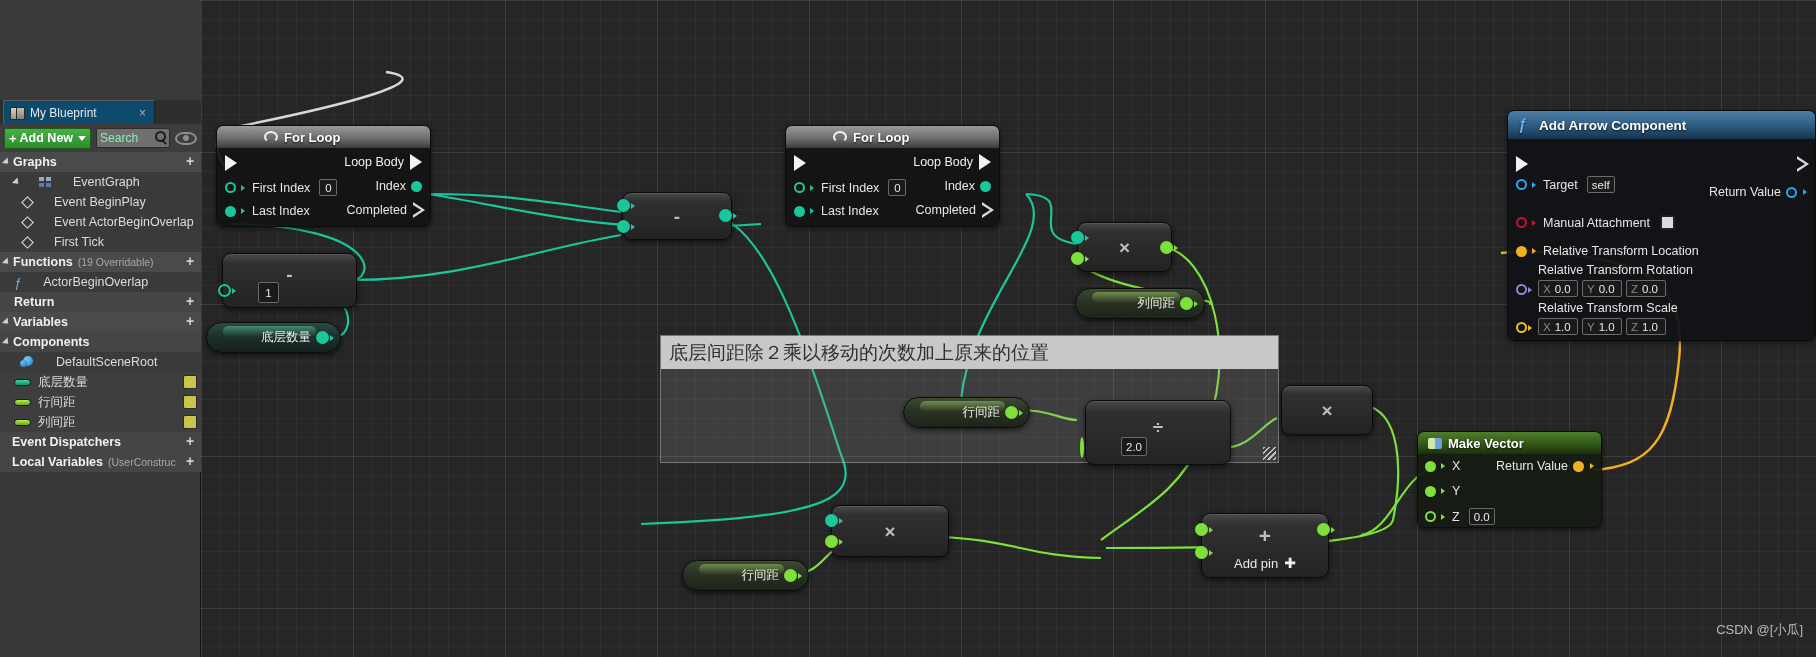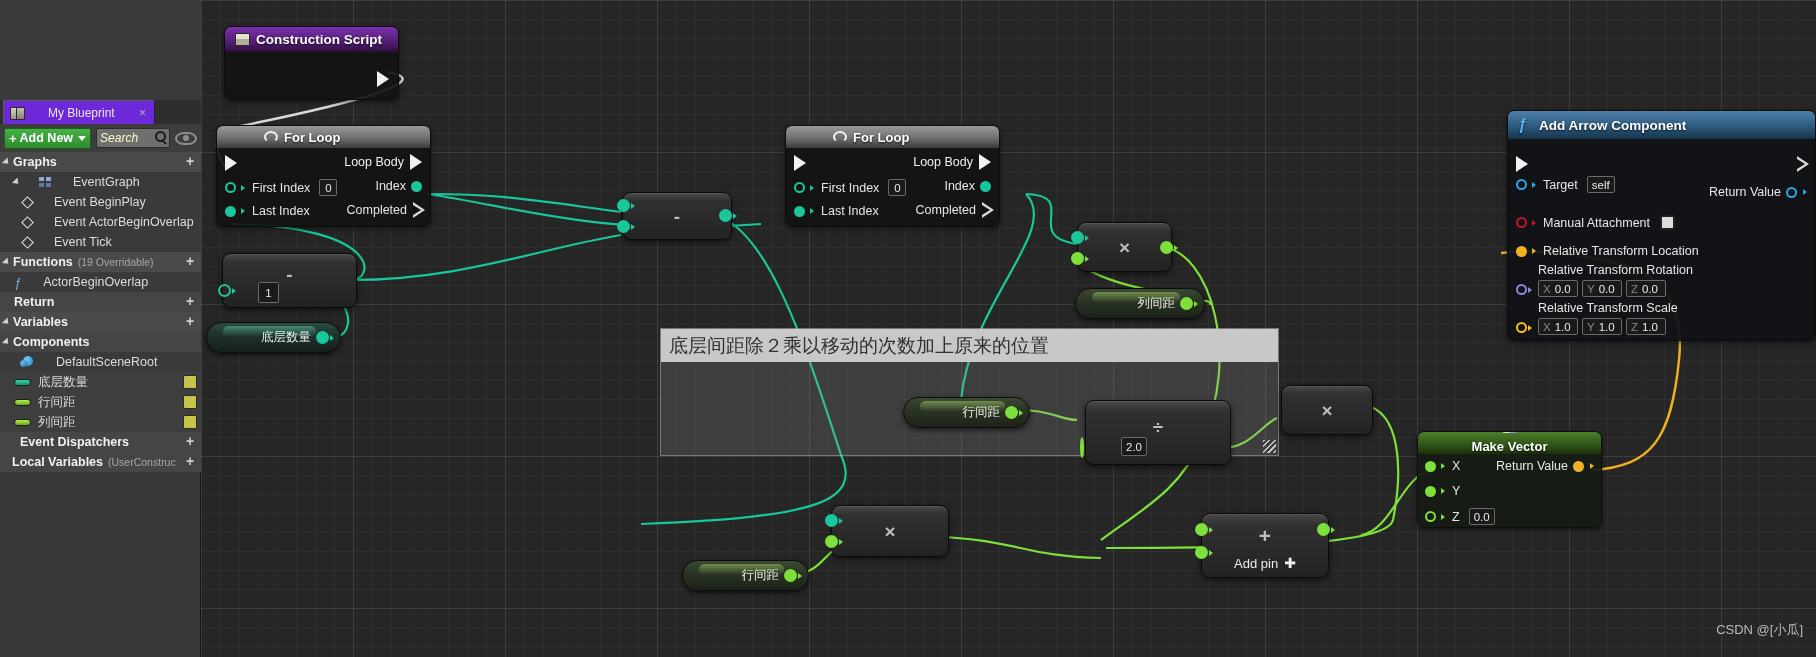--- a/index.html
+++ b/index.html
@@ -22,22 +22,22 @@
   #left-top-blank {
     position: absolute; left: 0; top: 0; width: 201px; height: 100px;
     background: #3a3a3a;
   }
   .tab-bar {
     position: absolute; left: 0; top: 100px; width: 201px; height: 24px;
     background: #2e2e2e;
   }
   .tab {
     position: absolute; left: 3px; top: 0; height: 24px;
-    background: #6d28d9;
-    display: flex; align-items: center; gap: 24px;
+    background: #0c4a6e;
+    display: flex; align-items: center; gap: 6px;
     padding: 0 8px 0 6px;
     border-top: 1px solid #5a5a5a;
     border-left: 1px solid #5a5a5a;
     border-right: 1px solid #222;
     font-size: 12px; color: #e8e8e8;
     min-width: 152px;
   }
   .tab-close { color: #b0b0b0; font-size: 12px; margin-left: auto; }
   .book-icon {
     width: 14px; height: 11px; position: relative; flex: none;
@@ -68,21 +68,21 @@
   .caret-down {
     width: 0; height: 0; border-left: 4px solid transparent;
     border-right: 4px solid transparent; border-top: 5px solid #fff;
     margin-left: 2px;
   }
   .search-box {
     flex: 1; height: 20px; background: #6f6f6f; border: 1px solid #2c2c2c;
     border-radius: 2px; display: flex; align-items: center; padding: 0 3px;
     position: relative;
   }
-  .search-box span.ph { color: #fef9c3; font-size: 12px; font-style: italic; }
+  .search-box span.ph { color: #86efac; font-size: 12px; }
   .mag {
     position: absolute; right: 3px; top: 2px;
     width: 11px; height: 11px; border: 2px solid #1a1a1a; border-radius: 50%;
   }
   .mag:after {
     content: ""; position: absolute; right: -3px; bottom: -3px;
     width: 6px; height: 2px; background: #1a1a1a; transform: rotate(45deg);
   }
   .eye-icon {
     width: 22px; height: 13px; flex: none; position: relative;
@@ -184,21 +184,21 @@
     text-shadow: 0 1px 2px rgba(0,0,0,.8);
   }
   .node-body {
     background: rgba(18,18,18,.92);
     border-radius: 0 0 6px 6px;
     position: relative;
   }
   .hdr-purple { background: linear-gradient(180deg,#7b2fae 0%, #4a1b68 70%, #2b0f3d 100%); }
   .hdr-grey   { background: linear-gradient(180deg,#9a9a9a 0%, #6a6a6a 60%, #3a3a3a 100%); color:#fff;padding-left:47px; }
   .hdr-blue   { background: linear-gradient(180deg,#4e7fa8 0%, #2d5a80 55%, #16344c 100%); }
-  .hdr-green  { background: linear-gradient(180deg,#4e7e2a 0%, #2f5418 60%, #1b3009 100%); flex-direction: column; }
+  .hdr-green  { background: linear-gradient(180deg,#4e7e2a 0%, #2f5418 60%, #1b3009 100%); }
 
   .pin-row {
     display: flex; align-items: center; height: 23px;
     font-size: 12.5px; color: #e6e6e6; position: relative;
   }
 
   .dot { width: 11px; height: 11px; border-radius: 50%; flex: none; }
   .dot.hollow { background: transparent; border: 2.5px solid currentColor; }
   .dot.solid { background: currentColor; }
   .arrowlet {
@@ -345,36 +345,25 @@
 
       <path d="M726,536 C820,540 820,556 900,558" fill="none" stroke="#7ee03a" stroke-width="2.2"></path>
 
       <path d="M1160,535 C1190,530 1200,480 1228,470" fill="none" stroke="#7ee03a" stroke-width="2.2"></path>
 
       <path d="M960,247 C1030,260 1120,400 1180,470 C1200,490 1210,496 1228,496" fill="none" stroke="#7ee03a" stroke-width="0"></path>
 
       <path d="M1392,470 C1450,466 1470,440 1478,360 C1486,282 1440,268 1402,260 C1360,252 1330,250 1300,253" fill="none" stroke="#f0b020" stroke-width="2.4"></path>
     </svg>
 
-    <div class="comment" style="left:459px; top:328px; width:619px; height:128px;">
+    <div class="comment" style="left:459px; top:335px; width:619px; height:128px;">
       <div class="comment-title">底层间距除２乘以移动的次数加上原来的位置</div>
       <div class="comment-resize"></div>
     </div>
 
-    <div class="node" style="left:23px; top:26px; width:175px;">
-      <div class="node-header hdr-purple">
-        <span style="width:15px;height:13px;display:inline-block;background:linear-gradient(180deg,#e6e0d0 0 42%,#b5ad98 42% 100%);border:1px solid #2a2a2a;border-radius:1px;"></span>
-        <span>Construction Script</span>
-      </div>
-      <div class="node-body" style="height:47px;">
-        <div class="pin-row" style="position:absolute;right:9px;top:15px;">
-          <span class="exec-tri"></span>
-        </div>
-      </div>
-    </div>
 
     <div class="node" style="left:15px; top:125px; width:215px;">
       <div class="node-header hdr-grey" style="height:22px;font-size:13px;">
         <span style="width:14px;height:12px;display:inline-block;border:2px solid #f0f0f0;border-radius:50%;border-bottom-color:transparent;"></span>
         <span>For Loop</span>
       </div>
       <div class="node-body" style="height:78px;">
 
         <span class="exec-tri" style="position:absolute;left:8px;top:7px;"></span>
 
@@ -745,21 +734,21 @@
       <div class="row plain indent2">
         <span class="diamond"></span>
         <span>Event BeginPlay</span>
       </div>
       <div class="row plain indent2">
         <span class="diamond"></span>
         <span>Event ActorBeginOverlap</span>
       </div>
       <div class="row plain indent2">
         <span class="diamond"></span>
-        <span>Event Tick</span>
+        <span>First Tick</span>
       </div>
 
       <div class="row section">
         <span class="tri"></span>
         <span>Functions</span>
         <span class="sub">(19 Overridable)</span>
         <span class="plus-sq">+</span>
       </div>
       <div class="row plain indent1">
         <span class="fn-icon">ƒ</span>
@@ -794,21 +783,21 @@
         <span class="var-pill" style="background:linear-gradient(180deg,#b4ef4a,#6aa81a);"></span>
         <span>行间距</span>
         <span class="rt-icon"></span>
       </div>
       <div class="row plain2">
         <span class="var-pill" style="background:linear-gradient(180deg,#b4ef4a,#6aa81a);"></span>
         <span>列间距</span>
         <span class="rt-icon"></span>
       </div>
 
-      <div class="row section alt" style="padding-left:20px;">
+      <div class="row section alt" style="padding-left:12px;">
         <span>Event Dispatchers</span>
         <span class="plus-sq">+</span>
       </div>
 
       <div class="row section alt" style="padding-left:12px;">
         <span>Local Variables</span>
         <span class="sub">(UserConstruc</span>
         <span class="plus-sq">+</span>
       </div>
     </div>

